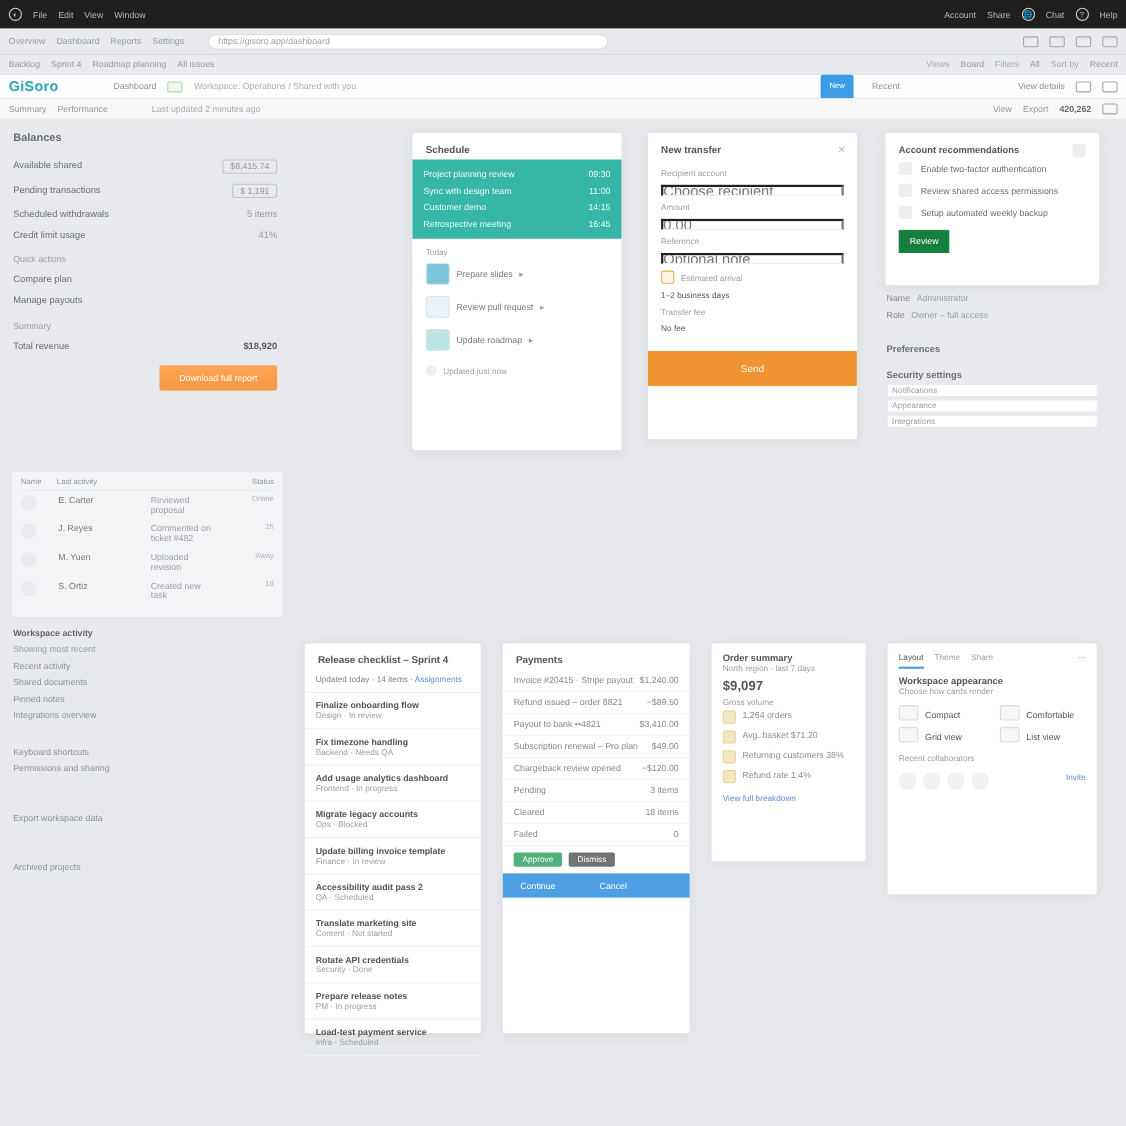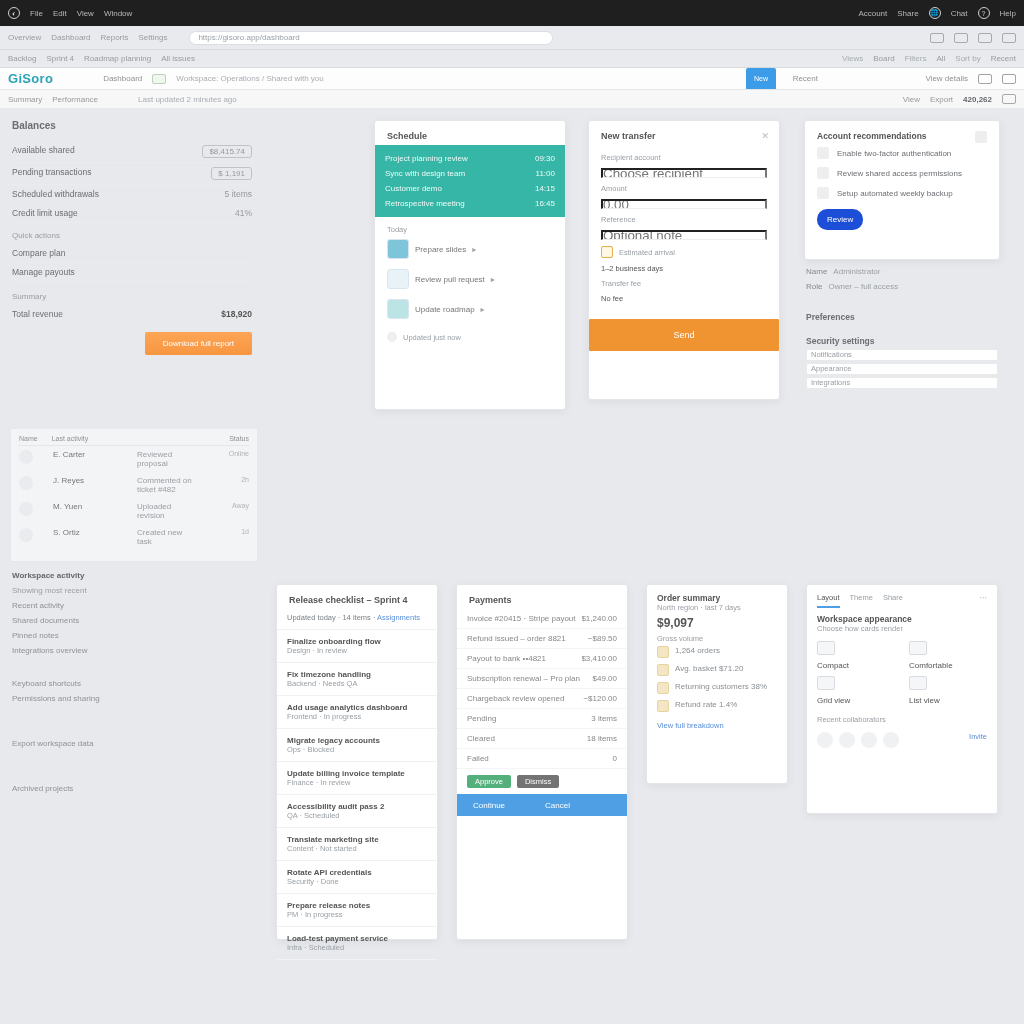--- a/index.html
+++ b/index.html
@@ -51,21 +51,21 @@
   .cardB .lbl{ font-size:7.5px; color:#9aa0a6;}
   .cardB .fld{ height:10px; border-bottom:1px solid #eceef0;}
   .cardB .iconline{ display:flex; gap:6px; align-items:center;}
   .cardB .micon{ width:12px;height:12px;border:1px solid #e0b24a; background:#fff6e4; border-radius:2px;}
   .cardB .go{ width:100%; height:32px; background:#f09432; color:#fff; border:none; margin-top:8px; border-radius:1px; font-size:9px;}
 
   
   .cardC{ left:804px; top:12px; width:196px; height:140px; padding:10px 12px;}
   .cardC .row{ display:flex; gap:8px; align-items:center; font-size:8px; color:#6b6e72; padding:4px 0;}
   .cardC .ci{ width:12px;height:12px;border-radius:2px;background:#eee;}
-  .cardC .cta{ margin-top:6px; padding:6px 10px; background:#1d4ed8; color:#fff; border:none; border-radius:10px; font-size:8px;}
+  .cardC .cta{ margin-top:6px; padding:6px 10px; background:#15803d; color:#fff; border:none; border-radius:0; font-size:8px;}
 
   
   .settings{ position:absolute; left:806px; top:156px; width:192px; font-size:8px; color:#888;}
   .settings .ln{ display:flex; gap:6px; padding:3px 0;}
   .settings h6{ font-size:8.5px; color:#6b6e72; margin:18px 0 3px; font-weight:700;}
   .settings .box{ height:12px; background:#fff; border:1px solid #e7e9eb; border-radius:2px; margin:2px 0;}
 
   
   .listpanel{ position:absolute; left:10px; top:320px; width:248px; height:134px; background:#f3f4f6; border:1px solid #e6e7ea; border-radius:2px; padding:6px 8px;}
   .listpanel .hdr{ display:flex; gap:14px; font-size:7px; color:#8d9297; border-bottom:1px solid #e6e7ea; padding-bottom:3px;}
@@ -89,21 +89,21 @@
   .cardF{ left:646px; top:476px; width:142px; height:200px; padding:8px 10px;}
   .cardF .hr2{ font-size:8.5px; font-weight:700; color:#555;}
   .cardF .bigv{ font-size:12px; color:#555; font-weight:600; margin:4px 0;}
   .cardF .ln{ font-size:8px; color:#8a8f94; padding:3px 0; display:flex; gap:6px;}
   .cardF .ico{ width:12px;height:12px;background:#f3e6c4;border:1px solid #e8d39a;border-radius:2px;}
 
   .cardG{ left:806px; top:476px; width:192px; height:230px; padding:8px 10px;}
   .cardG .tabs{ display:flex; gap:10px; font-size:7.5px; color:#9aa0a6; margin-bottom:6px;}
   .cardG .tabs .act{ color:#555; border-bottom:2px solid #4e9fe4; padding-bottom:4px;}
   .cardG .grid{ display:grid; grid-template-columns:1fr 1fr; gap:6px 14px; font-size:8px;}
-  .cardG .cell{ display:flex; gap:6px; align-items:flex-start;flex-direction:column;}
+  .cardG .cell{ display:flex; gap:6px; align-items:flex-end;}
   .cardG .cell .b{ width:18px;height:14px;border:1px solid #d8dbdf;border-radius:2px;background:#f5f6f8;}
   .cardG .dots{ display:flex; gap:6px; margin-top:8px;}
   .cardG .dots .d{ width:16px;height:16px;border-radius:50%;background:#f0f1f3;}
 
   
   .caps{ position:absolute; left:12px; top:460px; width:240px; color:#8e9297;}
   .caps .t{ padding:3px 0; font-size:8px;}
 </style>
 </head>
 <body>

